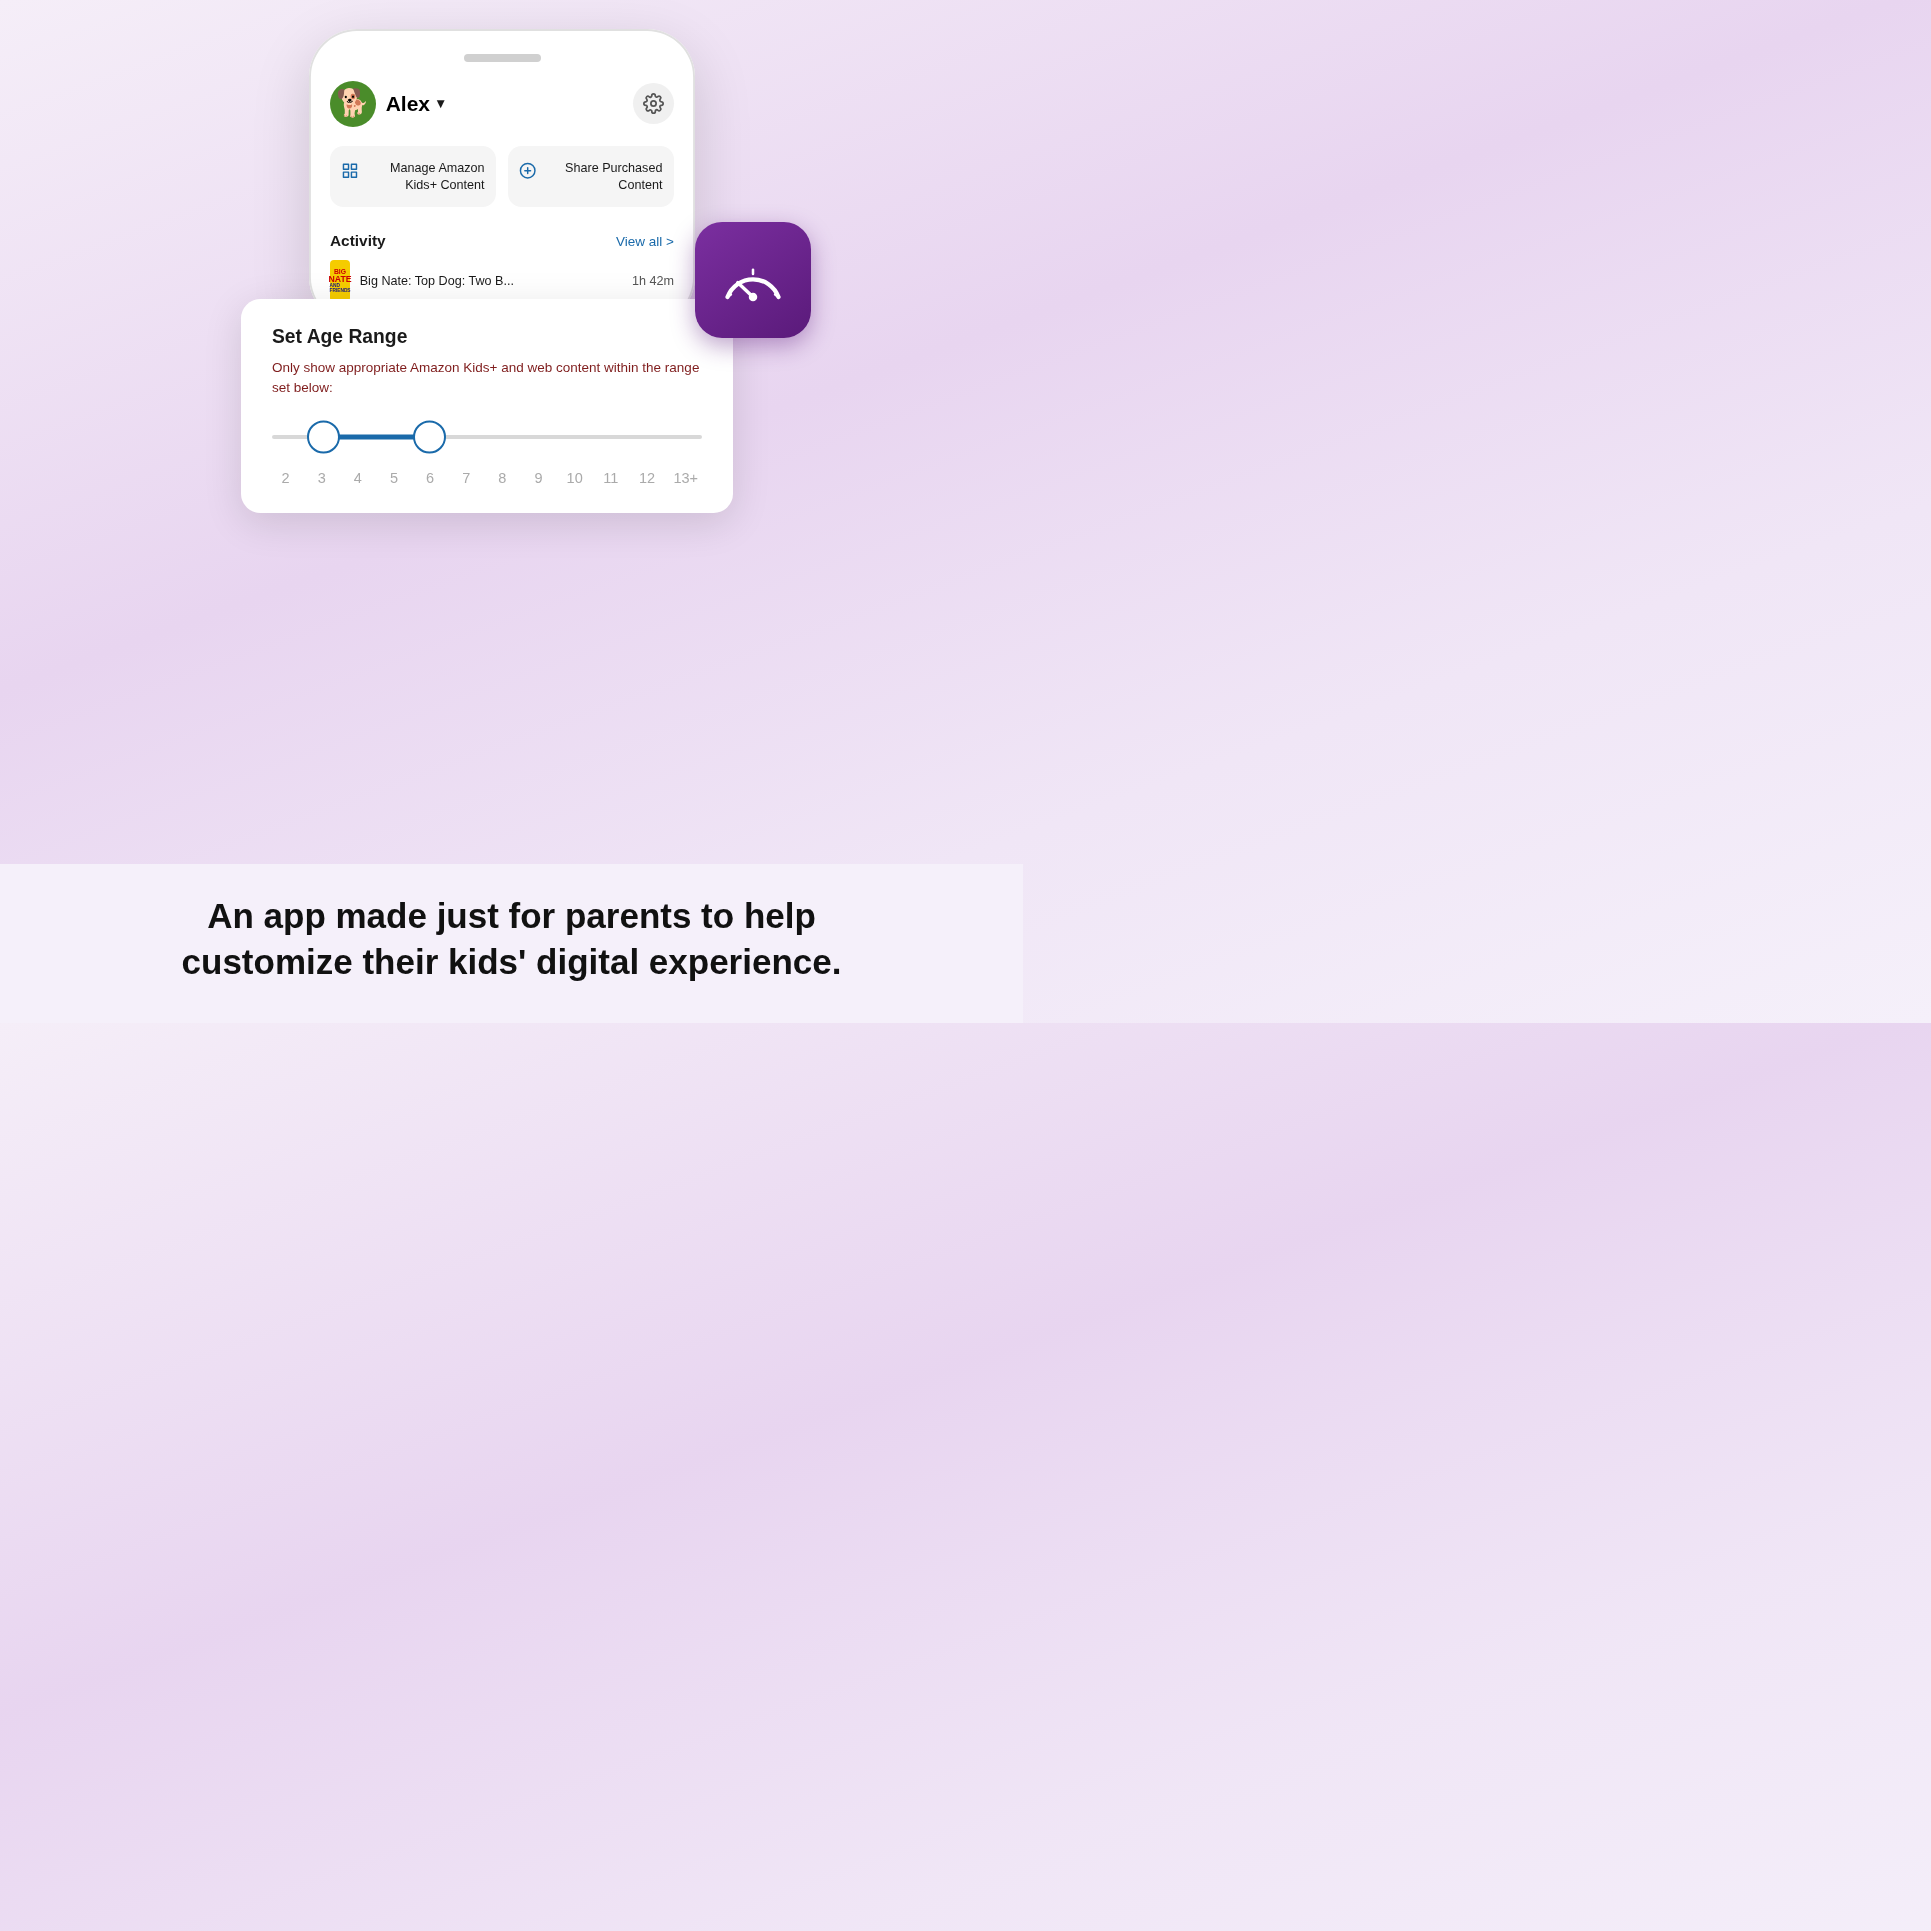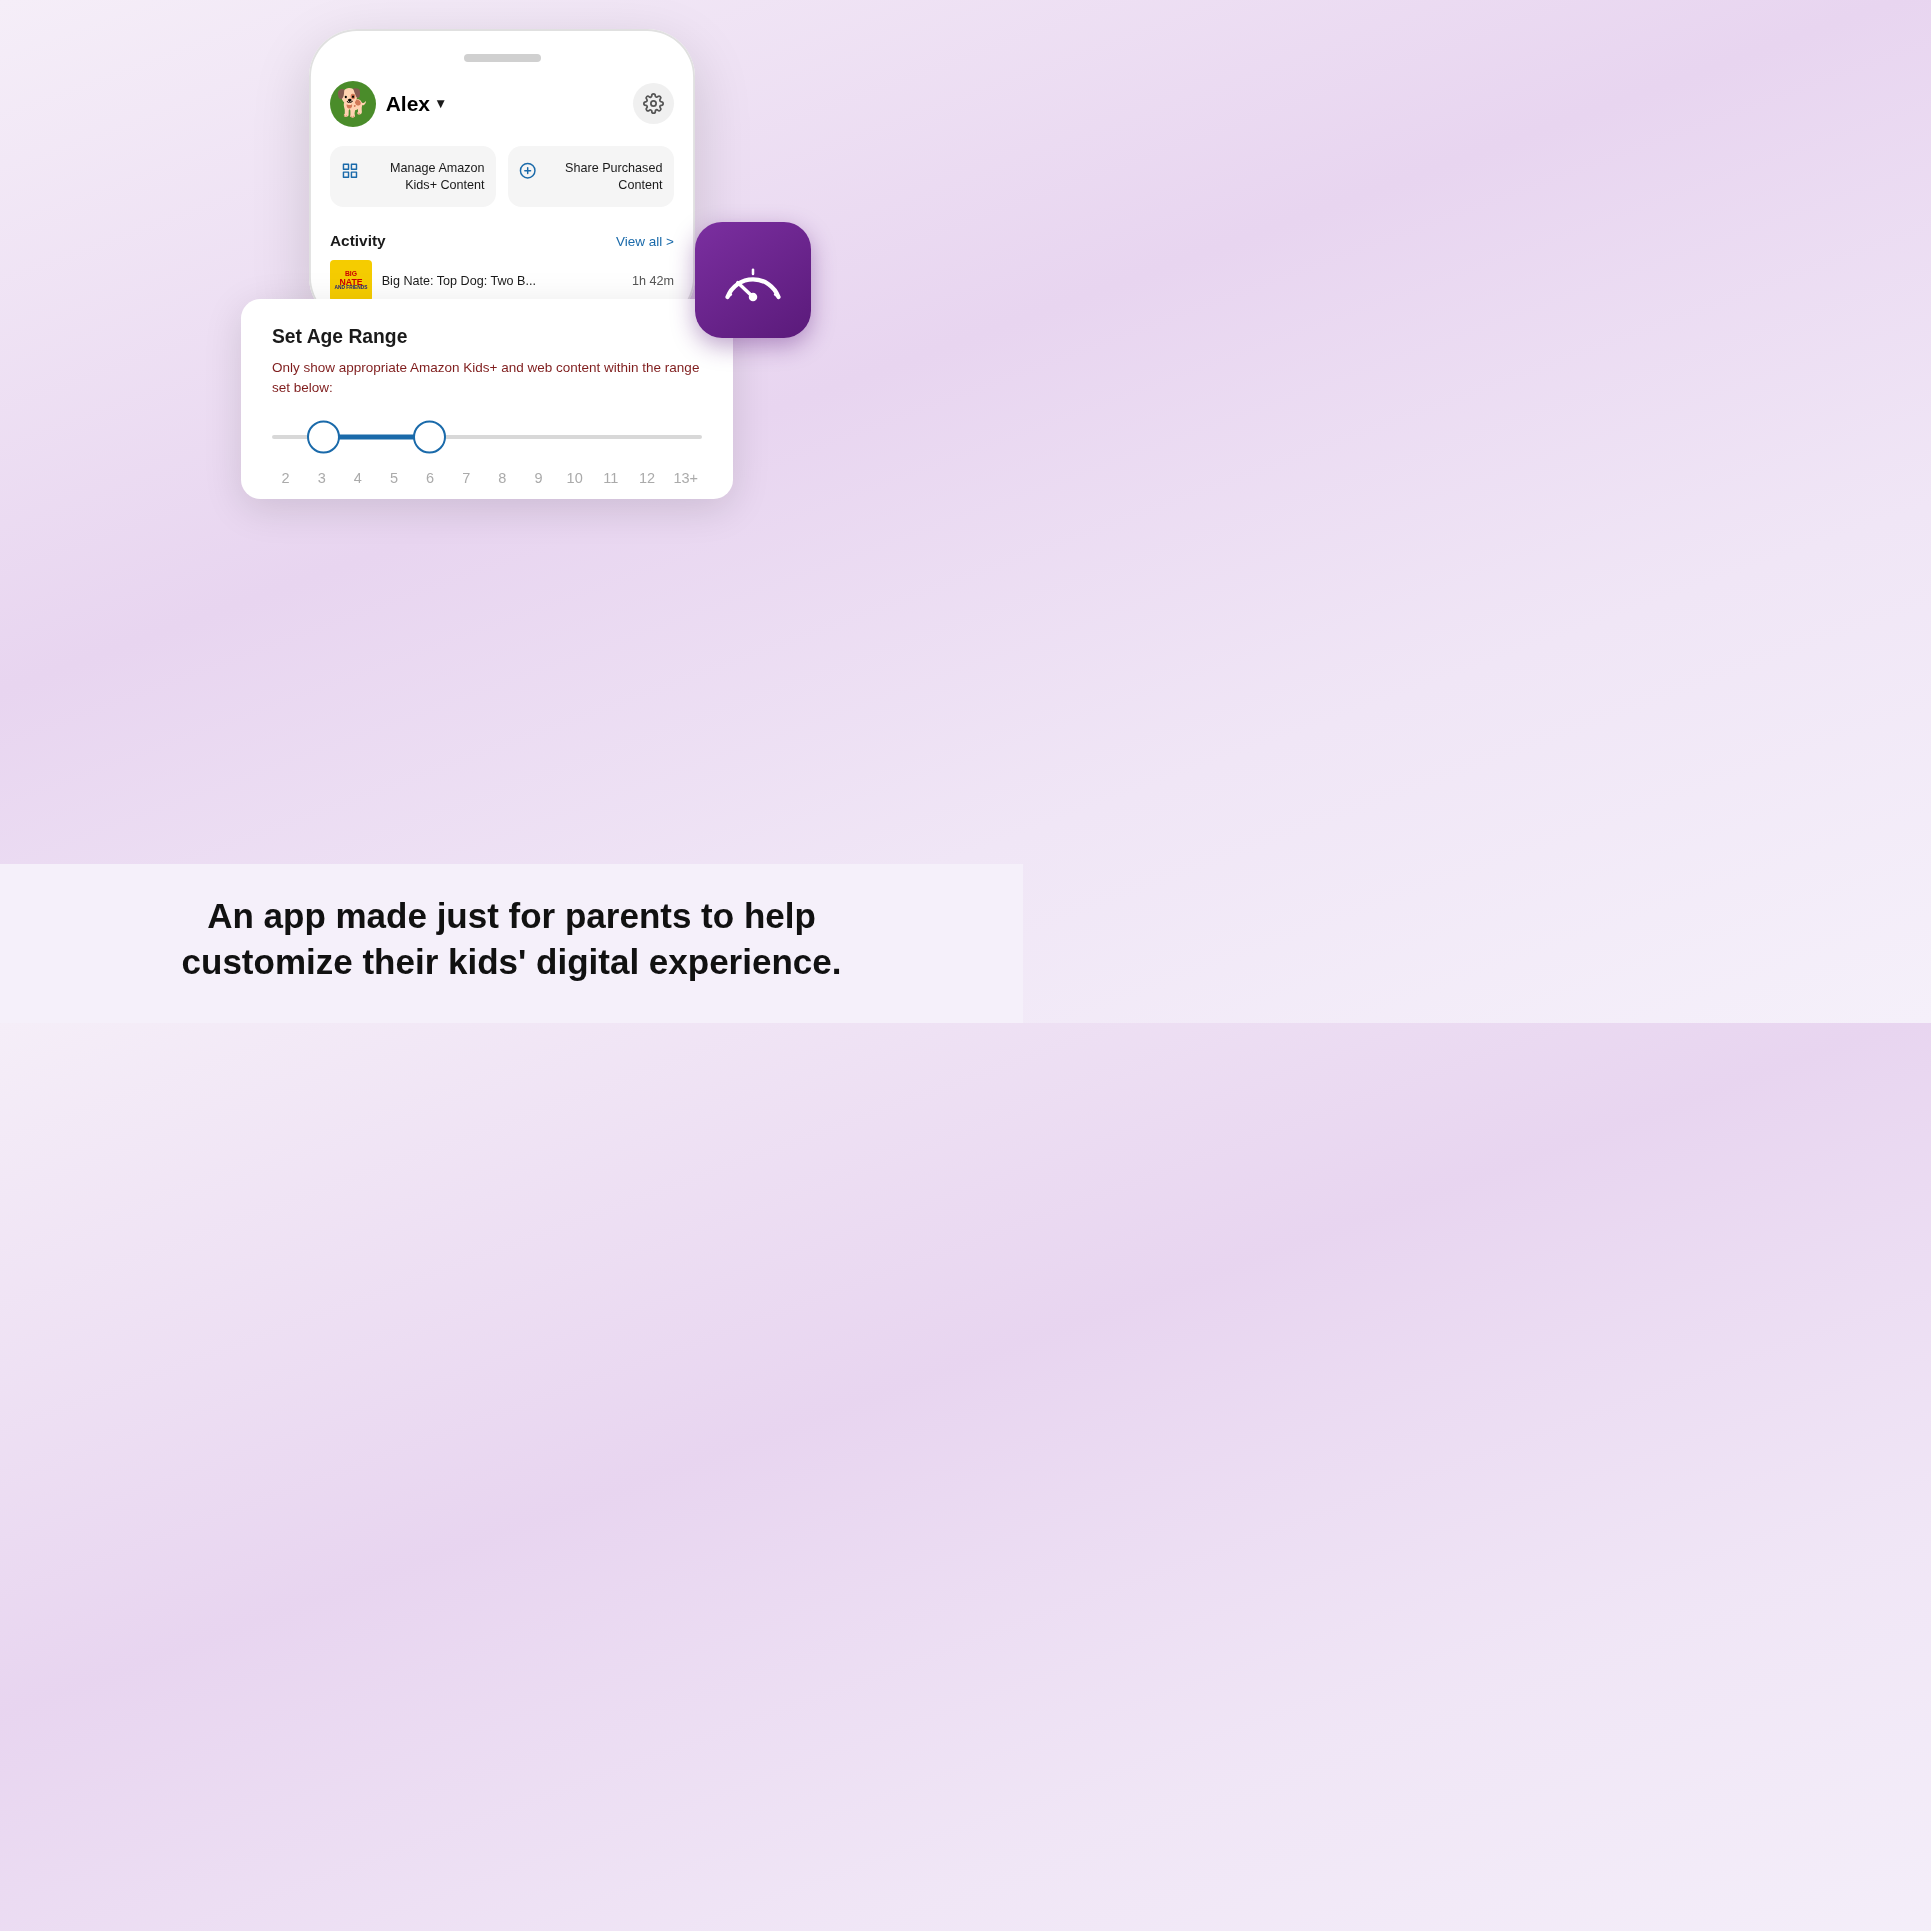--- a/index.html
+++ b/index.html
@@ -139,21 +139,21 @@
 
     
     .age-range-card {
       position: absolute;
       left: -29px;
       top: 270px;
       width: 492px;
       background: #ffffff;
       border-radius: 19.3px;
       box-shadow: 0 9.7px 39px rgba(0,0,0,0.12);
-      padding: 27px 31px 13px;
+      padding: 27px 31px 27px;
       z-index: 10;
     }
 
     .age-range-title {
       font-size: 19.3px;
       font-weight: 800;
       color: #1a1a1a;
       margin-bottom: 9.7px;
     }
 
@@ -263,21 +263,21 @@
       color: #111111;
       line-height: 1.3;
     }
 
     
     .nate-logo {
       display: flex;
       flex-direction: column;
       align-items: center;
       justify-content: center;
-      width: 42px;
+      width: 20px;
       height: 42px;
       background: #f5cc00;
       border-radius: 3.9px;
     }
     .nate-big {
       font-size: 6.8px;
       font-weight: 900;
       color: #cc0000;
       line-height: 1;
     }

